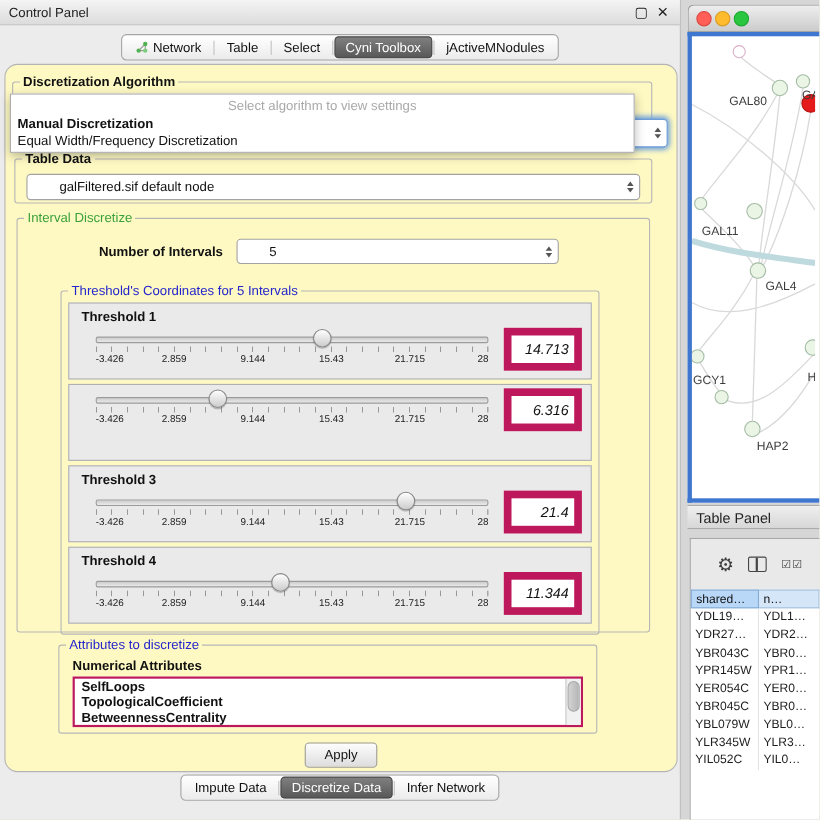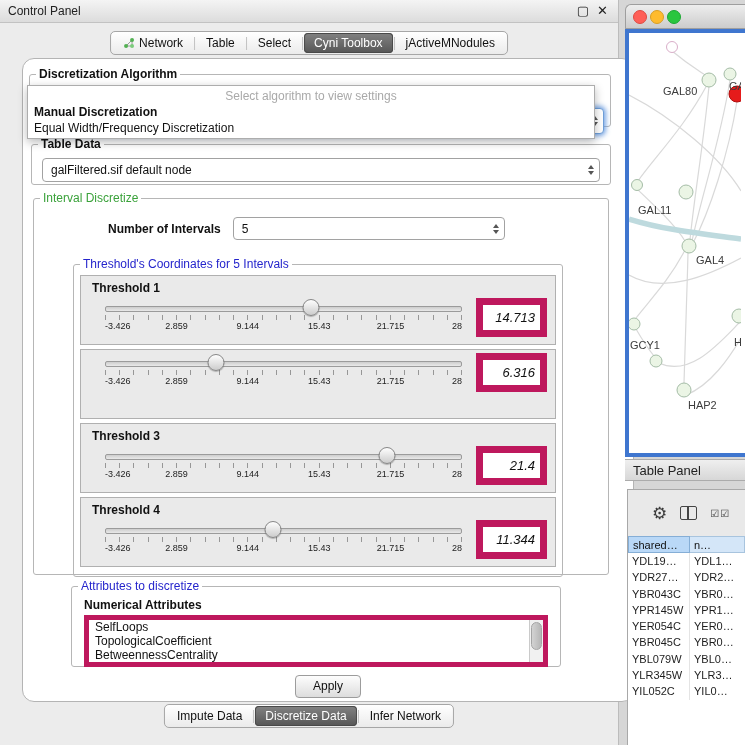--- a/index.html
+++ b/index.html
@@ -14,29 +14,29 @@
   .win-icons span{cursor:default;}
 
   .tabstrip{position:absolute;display:inline-flex;align-items:center;height:22px;background:linear-gradient(#ffffff,#ebebeb);border:1px solid #a6a6a6;border-radius:5px;padding:0 2px;white-space:nowrap;}
   .top-tabs{top:31px;left:309px;transform:translateX(-50%);}
   .bottom-tabs{top:704px;left:309px;transform:translateX(-50%);}
   .tabstrip .tab{padding:0 10px;line-height:20px;color:#111;display:inline-flex;align-items:center;gap:4px;}
   .tabstrip .sep{width:1px;height:13px;background:#c2c2c2;margin:0 1px;}
   .tabstrip .tab.selected{background:linear-gradient(#828282,#565656);color:#fff;border-radius:4px;box-shadow:inset 0 0 0 1px #494949;}
   .tab-icon{display:inline-flex;}
 
-  .main-frame{position:absolute;left:4px;top:58px;width:610px;height:642px;border:1px solid #b4b4b4;border-radius:12px;background:#ffffff;margin-left:18px;}
+  .main-frame{position:absolute;left:4px;top:58px;width:610px;height:642px;border:1px solid #b4b4b4;border-radius:12px;background:#fef9c3;}
 
   fieldset.fs{position:absolute;border:1px solid #b6b6b6;border-radius:3px;margin:0;padding:0;}
   fieldset.fs legend{font-size:12px;padding:0 3px;margin-left:6px;}
   .lg-bold{font-weight:bold;color:#111;}
   .lg-green{color:#3ba23b;}
   .lg-blue{color:#2525cc;}
 
-  .combo{background:#fff;border:1px solid #a2a2a2;border-radius:4px;position:relative;display:flex;align-items:center;font-size:12px;}
+  .combo{background:#fff;border:1px solid #a2a2a2;border-radius:4px;position:relative;display:flex;align-items:center;font-size:12px;padding-left:21px;}
   .combo .combo-val{padding-left:8px;white-space:nowrap;overflow:hidden;}
   .arrows{position:absolute;right:5px;top:50%;transform:translateY(-50%);display:flex;flex-direction:column;gap:2px;}
   .arrows i{display:block;width:0;height:0;border-left:3.5px solid transparent;border-right:3.5px solid transparent;}
   .arrows .up{border-bottom:4px solid #555;}
   .arrows .dn{border-top:4px solid #555;}
 
   .algo-fs{left:6px;top:8px;width:580px;height:58px;}
   .combo-algo{position:absolute;left:8px;top:27px;width:564px;height:24px;border-color:#6f9fd8;box-shadow:0 0 5px 2px rgba(96,150,224,.85);}
 
   .popup{position:absolute;left:4px;top:26px;width:566px;height:52px;background:#fff;border:1px solid #adadad;box-shadow:0 3px 9px rgba(0,0,0,.28);z-index:6;}
@@ -58,21 +58,21 @@
   .thr-row{display:flex;align-items:flex-start;padding:3px 8px 0 24px;}
   .slider{flex:1;position:relative;height:34px;}
   .track{position:absolute;left:0;right:0;top:8px;height:4px;background:linear-gradient(#cdcdcd,#e9e9e9);border:1px solid #9b9b9b;border-radius:2px;}
   .thumb{position:absolute;top:1px;width:15px;height:15px;background:linear-gradient(#fefefe,#cccccc);border:1px solid #878787;border-radius:50%;box-shadow:0 1px 1px rgba(0,0,0,.25);transform:translateX(-50%);}
   .ticks{position:absolute;left:0;right:0;top:17px;height:5px;background-image:repeating-linear-gradient(to right,#979797 0,#979797 1px,transparent 1px,transparent 4%);border-right:1px solid #979797;}
   .tick-label{position:absolute;top:23px;font-size:9px;color:#222;white-space:nowrap;}
   .valbox{width:52px;height:25px;background:#fff;border:7px solid #be185d;font-size:13px;text-align:right;line-height:25px;padding-right:5px;margin-left:14px;font-style:italic;}
 
   .attr-fs{left:48px;top:520px;width:488px;height:86px;}
   .attr-label{font-weight:bold;margin:5px 0 3px 12px;}
-  .listbox{position:relative;margin:0 12px;height:42px;background:#fff;border:5px solid #be185d;overflow:hidden;}
+  .listbox{position:relative;margin:0 12px;height:42px;background:#fff;border:2px solid #be185d;overflow:hidden;font-weight:bold;}
   .list-item{font-size:12px;height:14px;line-height:14px;padding-left:6px;color:#111;white-space:nowrap;}
   .vscroll{position:absolute;right:0;top:0;bottom:0;width:13px;background:#f1f1f1;border-left:1px solid #cacaca;}
   .vthumb{position:absolute;left:1px;right:1px;top:2px;height:26px;background:linear-gradient(to right,#d3d3d3,#b6b6b6);border:1px solid #a5a5a5;border-radius:6px;}
 
   .apply-btn{position:absolute;left:50%;transform:translateX(-50%);top:616px;width:64px;height:21px;background:linear-gradient(#fdfdfd,#dddddd);border:1px solid #9c9c9c;border-radius:4px;font-size:12px;text-align:center;line-height:20px;}
 
   
   .net-window{position:absolute;left:625px;top:4px;width:120px;height:451px;}
   .net-titlebar{position:relative;height:23px;background:linear-gradient(#eeeeee,#cccccc);border:1px solid #9e9e9e;border-right:none;border-radius:6px 0 0 0;}
   .light{position:absolute;top:5px;width:12px;height:12px;border-radius:50%;}

